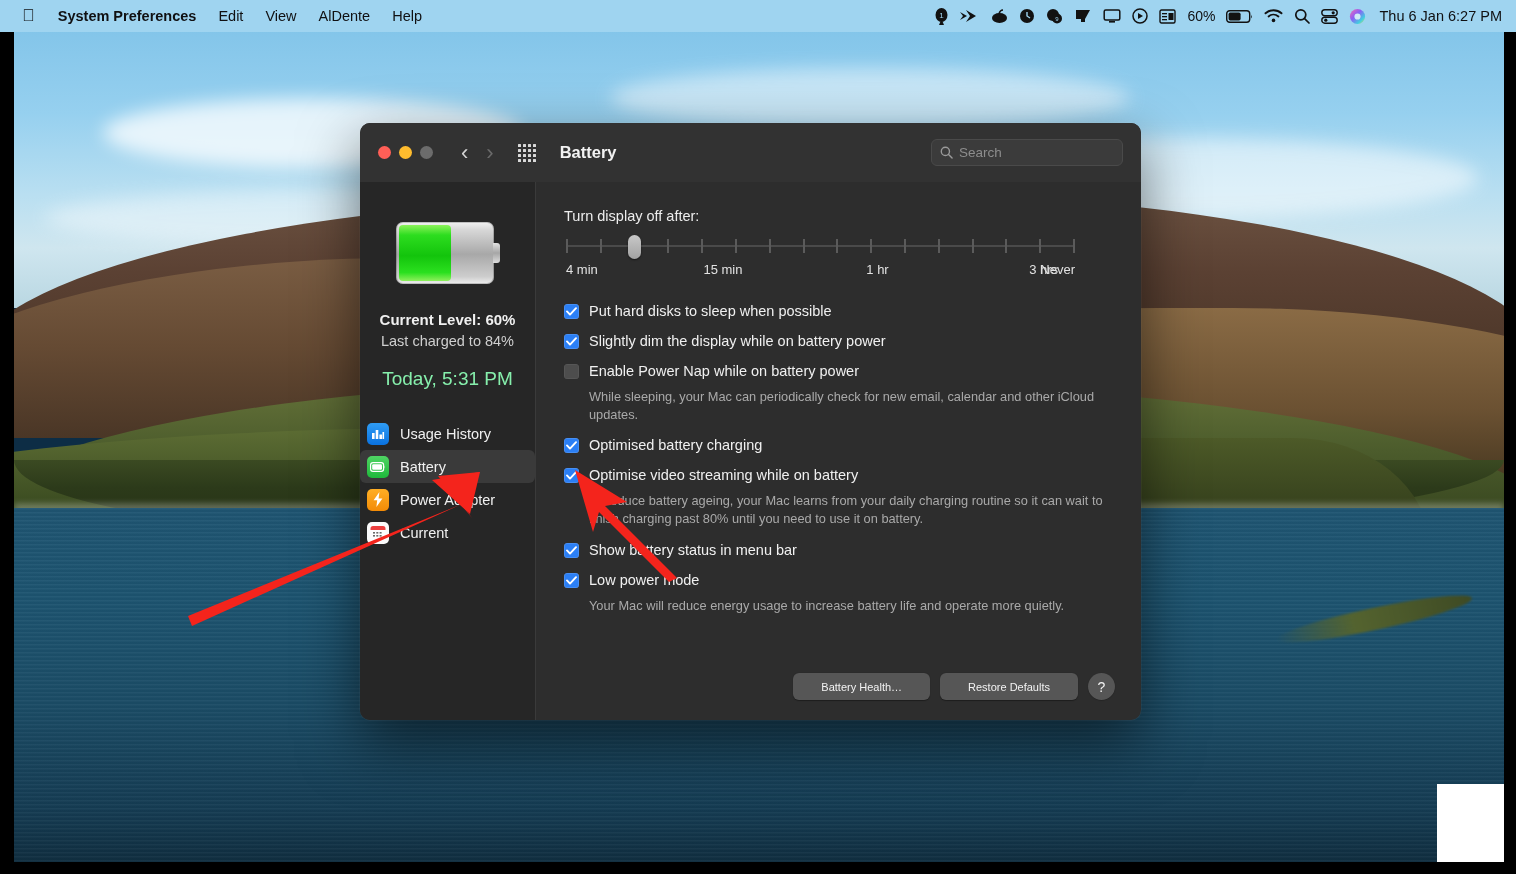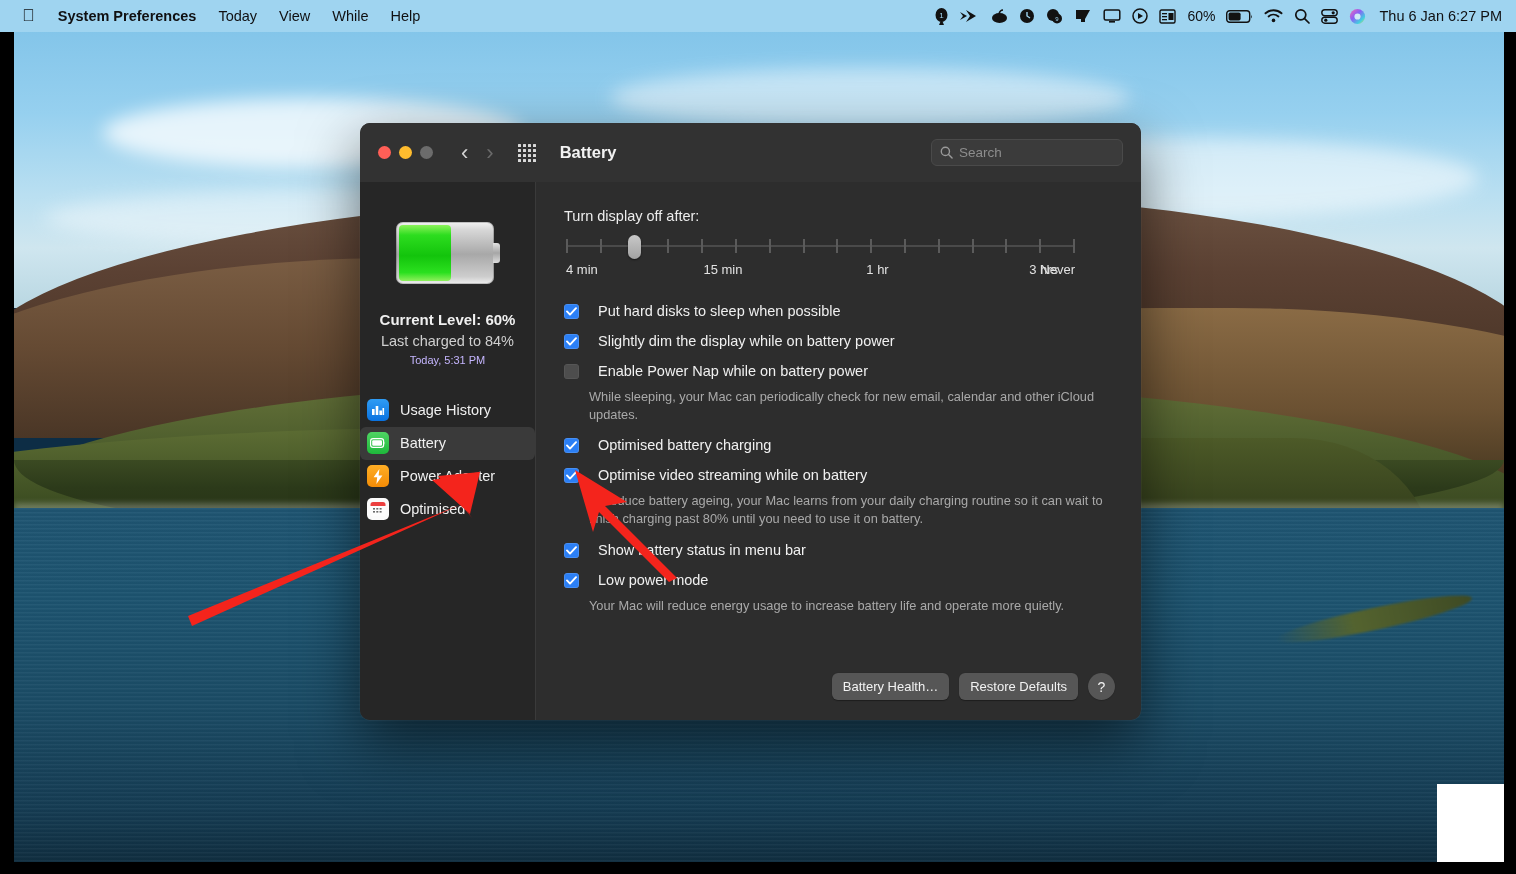--- a/index.html
+++ b/index.html
@@ -189,21 +189,21 @@
     background: linear-gradient(to bottom, #8cf25a 0%, #2ddd1f 18%, #13c40c 55%, #2be01f 85%, #8ff05c 100%);
   }
   .bb-cap {
     position: absolute; right: 0; top: 21px; width: 7px; height: 20px;
     border-radius: 0 3px 3px 0;
     background: linear-gradient(to bottom, #e2e2e2, #a6a6a6 50%, #dcdcdc);
   }
   .side-stats { margin-top: 26px; text-align: center; line-height: 1.35; }
   .stat-level { font-size: 15px; font-weight: bold; color: #f0f0f0; }
   .stat-charged { font-size: 14.5px; color: #cfcfcf; margin-top: 2px; }
-  .stat-time { font-size: 11px; color: #c4b5fd; margin-top: 1px; }
+  .stat-time { font-size: 19px; color: #86efac; margin-top: 14px; }
 
   #side-list { margin-top: 26px; width: 100%; padding: 0 0; }
   .side-item {
     display: flex; align-items: center; gap: 11px;
     height: 33px; padding: 0 7px;
     border-radius: 6px;
     font-size: 14.5px; color: #f0f0f0;
   }
   .side-item.selected { background: #3a3a3a; }
   .si-icon { width: 22px; height: 22px; border-radius: 5px; flex: 0 0 22px;
@@ -227,21 +227,21 @@
   .thumb {
     position: absolute; top: -1px; width: 13px; height: 24px;
     background: linear-gradient(to bottom, #c8c8c8, #a2a2a2);
     border-radius: 7px;
     box-shadow: 0 1px 2px rgba(0,0,0,0.5);
   }
   .slider-labels { position: relative; height: 18px; margin-top: 6px; font-size: 13px; color: #e2e2e2; }
   .slider-labels span { position: absolute; white-space: nowrap; }
 
   .opts { margin-top: 22px; }
-  .opt-row { display: flex; align-items: flex-start; gap: 19px; margin-bottom: 11px; }
+  .opt-row { display: flex; align-items: flex-start; gap: 10px; margin-bottom: 11px; }
   .cb {
     width: 15px; height: 15px; border-radius: 3.5px; flex: 0 0 15px;
     margin-top: 2px;
     display: flex; align-items: center; justify-content: center;
   }
   .cb.on { background: #2b7ff5; box-shadow: inset 0 0 0 0.5px rgba(255,255,255,0.25); }
   .cb.off { background: #4d4d4d; box-shadow: inset 0 0 0 0.5px rgba(255,255,255,0.10); }
   .cb svg { display: block; }
   .opt-label { font-size: 14.5px; color: #f0f0f0; line-height: 19px; }
   .opt-desc {
@@ -249,22 +249,22 @@
     margin: -4px 0 12px 25px; max-width: 525px;
   }
 
   .btnrow {
     position: absolute; right: 26px; bottom: 20px;
     display: flex; align-items: center; gap: 10px;
   }
   .btn {
     background: #565656; color: #f2f2f2;
     border: none; border-radius: 6px;
-    height: 27px; padding: 0 11px;
-    font-size: 13px;
+    height: 27px; padding: 0 28px;
+    font-size: 11px;
     font-family: "Liberation Sans", sans-serif;
     box-shadow: 0 0.5px 1px rgba(0,0,0,0.35);
   }
   .btn.help {
     width: 27px; padding: 0; border-radius: 50%;
     font-size: 14px;
   }
 
   
   .arrow { position: absolute; z-index: 50; pointer-events: none; }
@@ -309,23 +309,23 @@
     <div class="headland"></div>
     <div class="shoreline"></div>
     <div class="ocean"></div>
     <div class="spit"></div>
   </div>
 
   <div id="menubar">
     <div class="mb-left">
       <span class="apple"></span>
       <span class="mb-item bold">System Preferences</span>
-      <span class="mb-item">Today</span>
+      <span class="mb-item">Edit</span>
       <span class="mb-item">View</span>
-      <span class="mb-item">While</span>
+      <span class="mb-item">AlDente</span>
       <span class="mb-item">Help</span>
     </div>
     <div class="mb-right">
       <span class="mb-icon">
         <svg width="15" height="17" viewBox="0 0 15 17">
             <ellipse cx="7.5" cy="7" rx="6" ry="7" fill="#121212"></ellipse>
             <path d="M7.5 11 L10 17 L5 17 Z" fill="#121212"></path>
             <text x="7.5" y="10" font-size="8" fill="#9fd4f0" text-anchor="middle" font-family="Liberation Sans">1</text>
           </svg>
       </span>
@@ -522,21 +522,21 @@
                   <g fill="#6a6a6a">
                     <rect x="4" y="8" width="2" height="1.6"></rect>
                     <rect x="7.3" y="8" width="2" height="1.6"></rect>
                     <rect x="10.6" y="8" width="2" height="1.6"></rect>
                     <rect x="4" y="11" width="2" height="1.6"></rect>
                     <rect x="7.3" y="11" width="2" height="1.6"></rect>
                     <rect x="10.6" y="11" width="2" height="1.6"></rect>
                   </g>
                 </svg>
             </span>
-            <span>Optimised</span>
+            <span>Current</span>
           </div>
         </div>
       </div>
 
       <div id="content">
         <div class="sec-label">Turn display off after:</div>
 
         <div class="slider-wrap">
           <div class="slider-track" id="slider-track">
             <div class="slider-line"></div>

